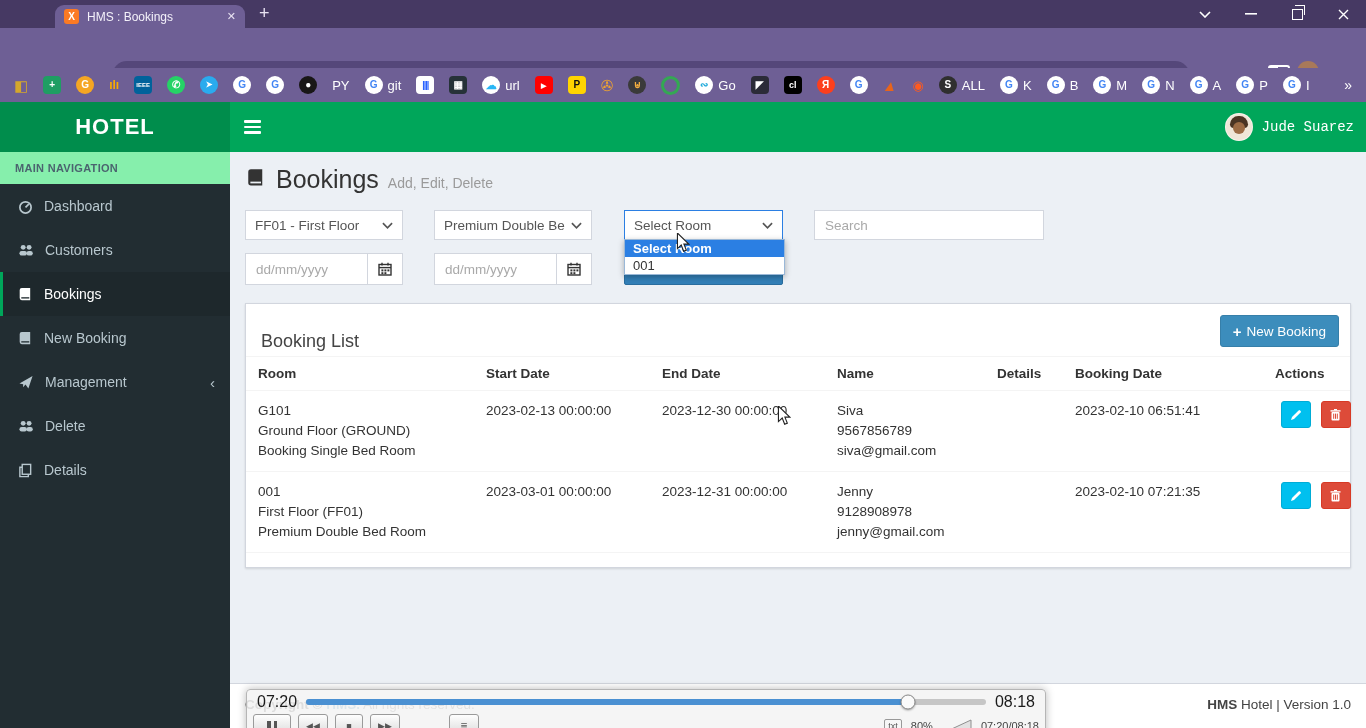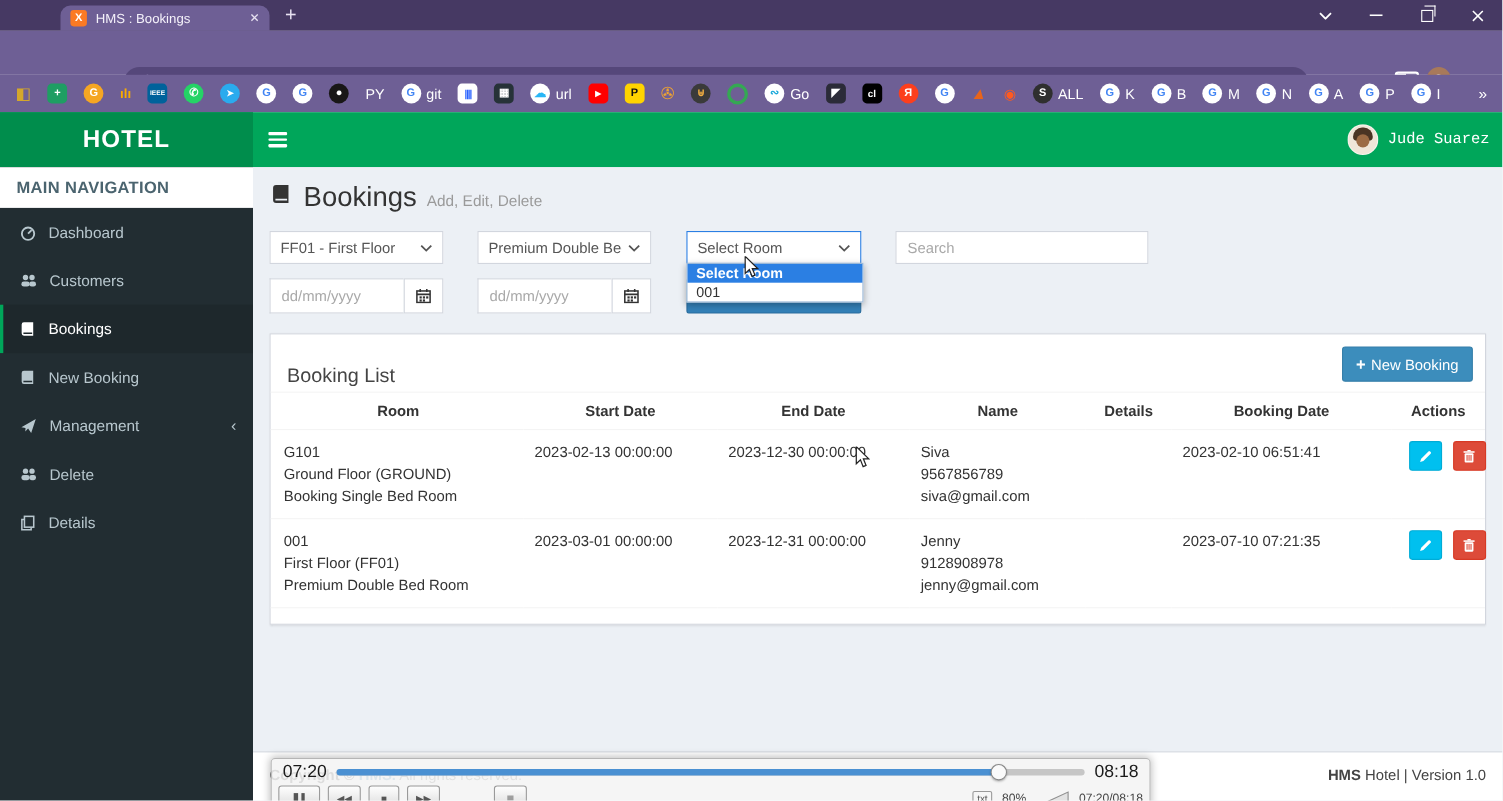--- a/index.html
+++ b/index.html
@@ -53,21 +53,21 @@
   .hamburger{position:absolute;left:230px;top:0;width:45px;height:50px;display:flex;flex-direction:column;
     align-items:center;justify-content:center;gap:3px;}
   .hamburger span{display:block;width:17px;height:2.6px;background:#fff;border-radius:1px;}
   .nav-user{position:absolute;right:12px;top:0;height:50px;display:flex;align-items:center;gap:9px;color:#fff;font-size:14px;font-family:Liberation Mono, monospace;}
   .nav-avatar{width:26px;height:26px;border-radius:50%;background:#f0e6d8;overflow:hidden;position:relative;border:1px solid rgba(255,255,255,.5);}
   .nav-avatar:before{content:'';position:absolute;left:4px;top:2px;width:18px;height:12px;border-radius:9px 9px 4px 4px;background:#4a3423;}
   .nav-avatar:after{content:'';position:absolute;left:7px;top:8px;width:12px;height:12px;border-radius:50%;background:#9c6b44;}
 
   
   .sidebar{position:absolute;left:0;top:152px;width:230px;height:576px;background:#222d32;}
-  .side-section{background:#ffffff;color:#4b646f;font-size:15px;font-weight:bold;padding:10px 15px;letter-spacing:.3px;}
+  .side-section{background:#86efac;color:#4b646f;font-size:11px;font-weight:bold;padding:10px 15px;letter-spacing:.3px;}
   .side-item{height:44px;display:flex;align-items:center;gap:11px;padding:0 15px;color:#b8c7ce;font-size:14px;
     border-left:3px solid transparent;box-sizing:border-box;}
   .side-item svg{flex:0 0 auto;}
   .side-item.active{background:#1e282c;color:#fff;border-left-color:#00a65a;}
   .side-chevron{margin-left:auto;font-size:15px;color:#b8c7ce;}
 
   
   .content{position:absolute;left:230px;top:152px;width:1136px;height:531px;background:#ecf0f5;}
   .page-title{position:absolute;left:15px;top:13px;display:flex;align-items:baseline;gap:9px;color:#333;}
   .page-title .t{font-size:25px;font-weight:500;}
@@ -93,21 +93,21 @@
   .ddopt.hl{color:#fff;font-weight:bold;}
 
   .box{position:absolute;left:15px;top:151px;width:1106px;background:#fff;border:1px solid #d2d6de;
     box-sizing:border-box;box-shadow:0 1px 2px rgba(0,0,0,.12);}
   .box-header{position:relative;height:52px;border-bottom:1px solid #f4f4f4;}
   .box-title{position:absolute;left:15px;top:15px;font-size:18px;color:#444;margin-top:12px;}
   .btn-new{position:absolute;right:11px;top:11px;height:30px;background:#3c8dbc;border:1px solid #367fa9;
     border-radius:3px;color:#fff;font-size:13.5px;display:flex;align-items:center;gap:5px;padding:0 12px;}
   .btn-new .plus{font-weight:bold;font-size:15px;}
   table.blist{width:100%;border-collapse:collapse;font-size:13.5px;color:#333;table-layout:fixed;}
-  table.blist th{text-align:center;font-weight:bold;padding:9px 10px;border-bottom:1px solid #f4f4f4;}
+  table.blist th{text-align:left;font-weight:bold;padding:9px 10px;border-bottom:1px solid #f4f4f4;}
   table.blist td{padding:10px;border-bottom:1px solid #f4f4f4;vertical-align:top;line-height:20px;}
   table.blist th:first-child,table.blist td:first-child{padding-left:12px;}
   .act-cell{text-align:right;padding-right:12px;white-space:nowrap;}
   .btn-sm{display:inline-flex;width:28px;height:25px;border-radius:3px;align-items:center;justify-content:center;margin-left:6px;}
   .btn-edit{background:#00c0ef;border:1px solid #00acd6;}
   .btn-del{background:#dd4b39;border:1px solid #d73925;}
 
   .main-footer{position:absolute;left:230px;top:683px;width:1136px;height:45px;background:#fff;
     border-top:1px solid #d2d6de;box-sizing:border-box;font-size:13.5px;color:#444;}
   .foot-left{position:absolute;left:15px;top:13px;color:#666;}
@@ -516,21 +516,21 @@
               <div>Premium Double Bed Room</div>
             </td>
             <td>2023-03-01 00:00:00</td>
             <td>2023-12-31 00:00:00</td>
             <td>
               <div>Jenny</div>
               <div>9128908978</div>
               <div>jenny@gmail.com</div>
             </td>
             <td></td>
-            <td>2023-07-10 07:21:35</td>
+            <td>2023-02-10 07:21:35</td>
             <td class="act-cell">
               <span class="btn-sm btn-edit">
                   <svg width="12" height="12" viewBox="0 0 12 12">
                     <path d="M1,11 L2,8 L8.6,1.4 a1,1 0 0 1 1.4,0 l0.6,0.6 a1,1 0 0 1 0,1.4 L4,10 Z" fill="#fff"></path>
                   </svg>
                 </span>
               <span class="btn-sm btn-del">
                   <svg width="11" height="12" viewBox="0 0 11 12">
                     <rect x="1.5" y="3" width="8" height="8.5" rx="1" fill="#fff"></rect>
                     <rect x="0.5" y="1.2" width="10" height="1.4" fill="#fff"></rect>

